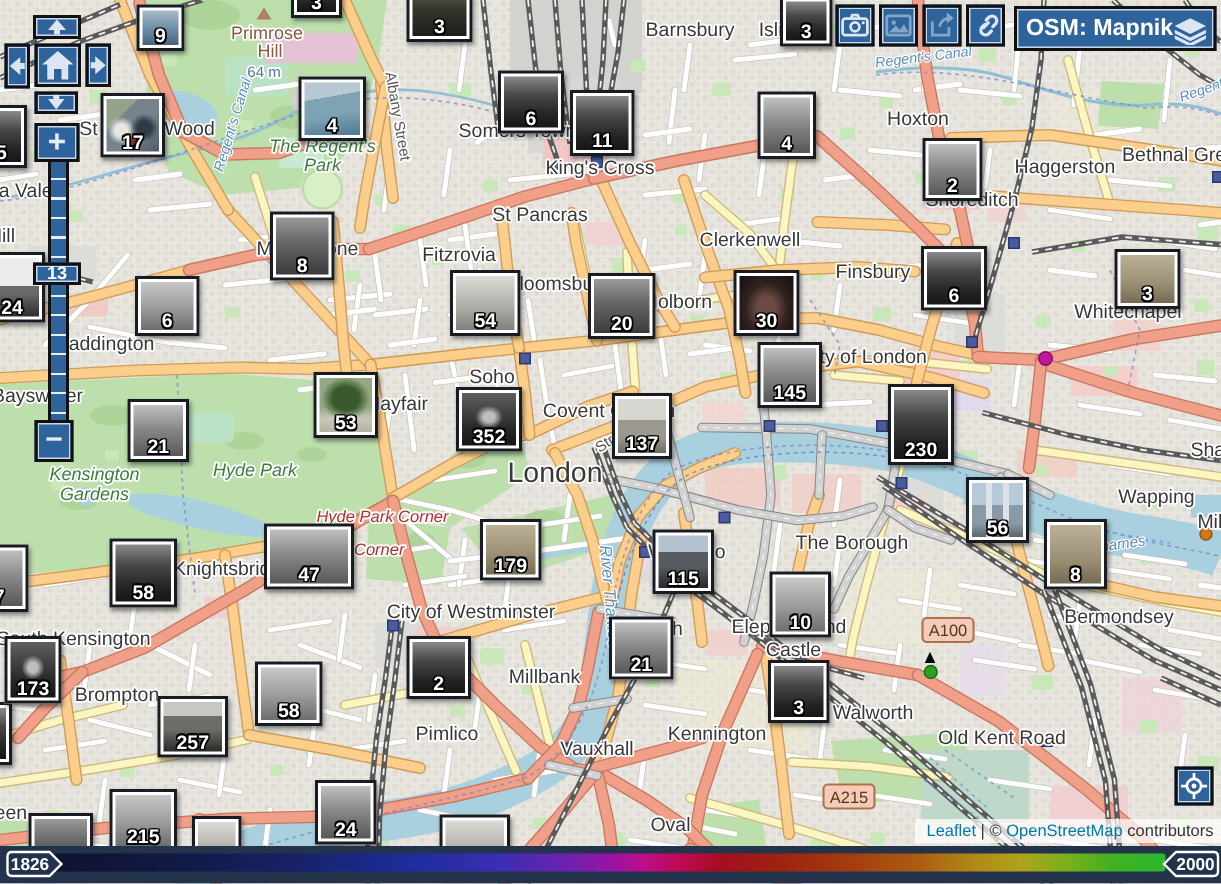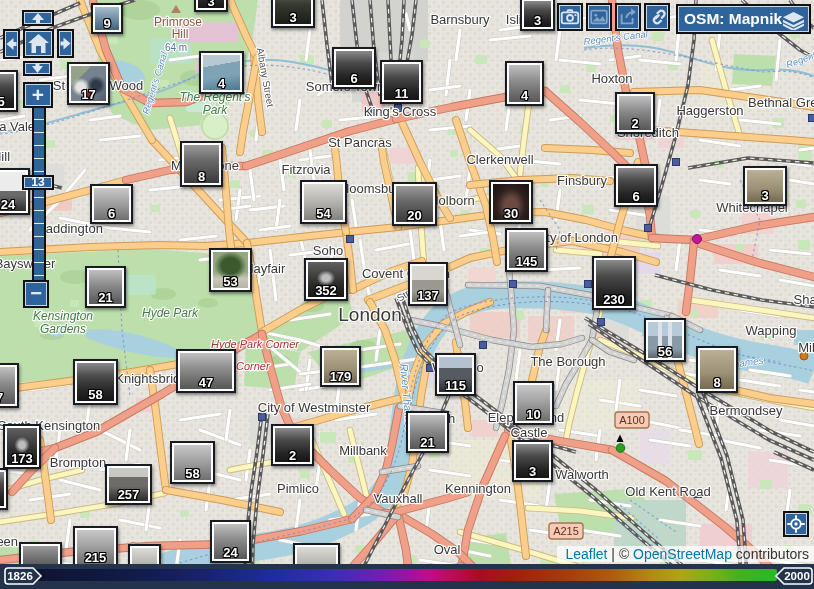--- a/index.html
+++ b/index.html
@@ -1191,21 +1191,21 @@
   </div>
 <div class="btn" style="left:783px;top:511px;width:26px;height:26px;">
     <svg width="100%" height="100%" viewBox="0 0 24 24">
       <g stroke="#FFFFFF" fill="none" stroke-width="2">
         <circle cx="12" cy="12" r="5.2"></circle>
         <path d="M12 2.5 L12 6.5 M12 17.5 L12 21.5 M2.5 12 L6.5 12 M17.5 12 L21.5 12"></path>
       </g>
       <circle cx="12" cy="12" r="1.8" fill="#FFFFFF"></circle>
     </svg>
   </div>
-<div style="position:absolute;right:0;top:546px;height:15px;background:rgba(255,255,255,0.72);z-index:30;font-size:14px;line-height:14px;color:#333;padding:1px 5px 0 8px;white-space:nowrap;"><span style="color:#0078A8">Leaflet</span> | © <span style="color:#0078A8">OpenStreetMap</span> contributors</div>
+<div style="position:absolute;right:0;top:546px;height:15px;background:rgba(255,255,255,0.72);z-index:30;font-size:11px;line-height:14px;color:#333;padding:1px 5px 0 8px;white-space:nowrap;"><span style="color:#0078A8">Leaflet</span> | © <span style="color:#0078A8">OpenStreetMap</span> contributors</div>
 <div style="position:absolute;left:0;top:564px;width:814px;height:25px;background:#22334B;z-index:50;">
     <div style="position:absolute;left:36px;top:5px;width:741px;height:12px;border-radius:2px;background:linear-gradient(90deg,#0E1330 0%,#121A46 12%,#17226A 22%,#1D2D9C 32%,#3A2EB2 40%,#6A22B0 46%,#9814A4 50%,#BC0E8A 53%,#C00A58 56%,#A40E20 60%,#9E2210 65%,#A43E0E 72%,#AC5E12 78%,#B08A16 83%,#AEA41A 87%,#7CB01C 91%,#44B022 95%,#2AB82A 100%);"></div>
     <svg style="position:absolute;left:3px;top:2px;" width="42" height="20" viewBox="0 0 42 20">
       <path d="M2 5 Q2 2 5 2 L30 2 L38 10 L30 18 L5 18 Q2 18 2 15 Z" fill="#22334B" stroke="#fff" stroke-width="1.6"></path>
       <text x="17" y="14" font-size="11.5" font-weight="bold" fill="#fff" text-anchor="middle" font-family="Liberation Sans, sans-serif">1826</text>
     </svg>
     <svg style="position:absolute;left:772px;top:2px;" width="42" height="20" viewBox="0 0 42 20">
       <path d="M40 5 Q40 2 37 2 L12 2 L4 10 L12 18 L37 18 Q40 18 40 15 Z" fill="#22334B" stroke="#fff" stroke-width="1.6"></path>
       <text x="25" y="14" font-size="11.5" font-weight="bold" fill="#fff" text-anchor="middle" font-family="Liberation Sans, sans-serif">2000</text>
     </svg>

